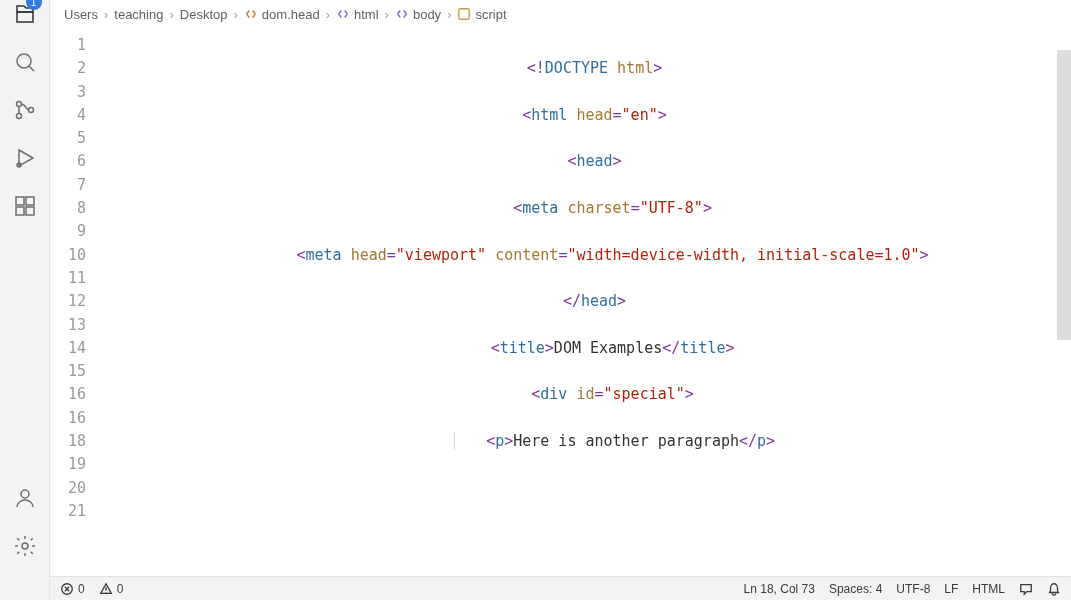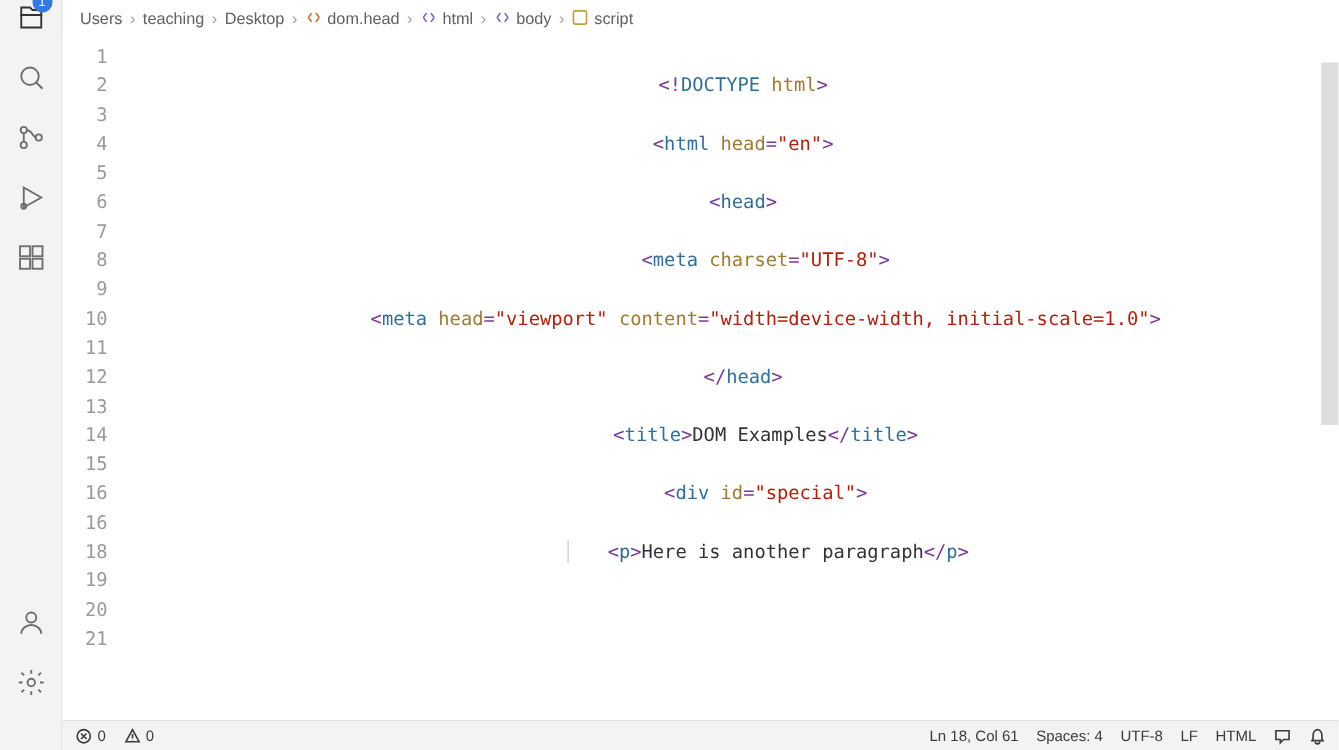--- a/index.html
+++ b/index.html
@@ -283,21 +283,21 @@
         <span>0</span>
       </span>
       <span class="item">
         <svg viewBox="0 0 16 16">
             <path d="M8 2l6 11H2z"></path>
             <path d="M8 6v4M8 12v.5"></path>
           </svg>
         <span>0</span>
       </span>
       <span class="spacer"></span>
-      <span class="item">Ln 18, Col 61</span>
+      <span class="item">Ln 18, Col 73</span>
       <span class="item">Spaces: 4</span>
       <span class="item">UTF-8</span>
       <span class="item">LF</span>
       <span class="item">HTML</span>
       <span class="item">
         <svg viewBox="0 0 16 16">
             <path d="M2 3h12v8H9l-3 3v-3H2z"></path>
           </svg>
       </span>
       <span class="item">

